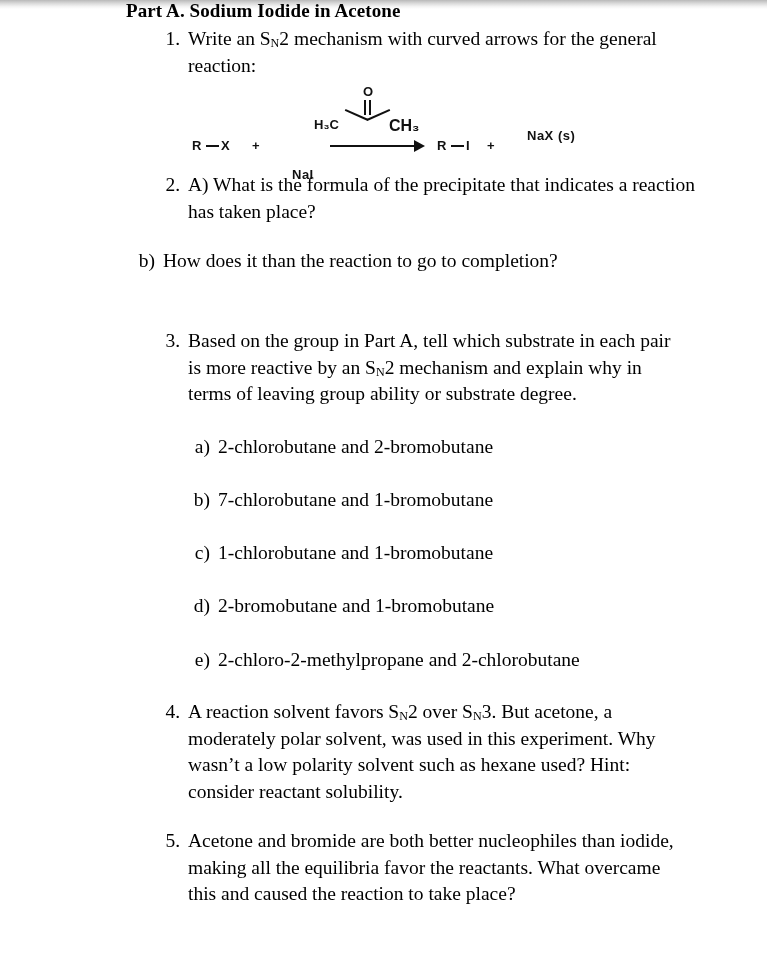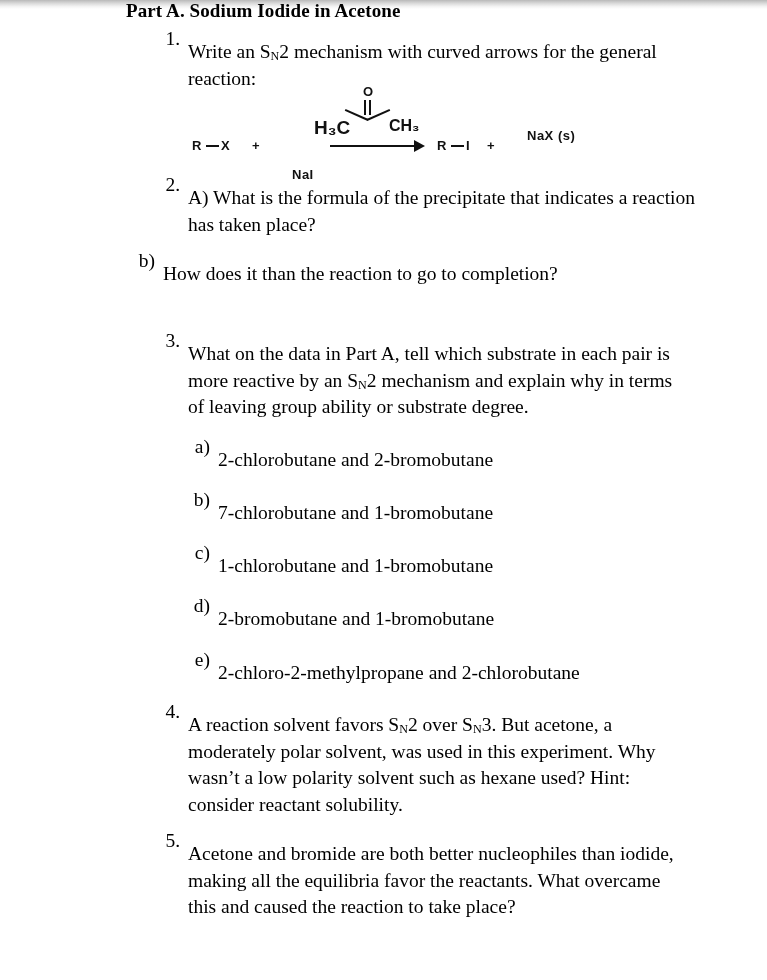--- a/index.html
+++ b/index.html
@@ -48,21 +48,20 @@
   .item .num {
     position: absolute;
     left: 0;
     top: 0;
     width: 22px;
     text-align: right;
   }
   .item .body {
     display: block;
     margin-left: 30px;
-    margin-top: 13px;
   }
 
   
   #q1   { left: 158px; top: 26px;  width: 520px; }
   #q2   { left: 158px; top: 172px; width: 540px; }
   #q2b  { left: 133px; top: 248px; width: 580px; }
   #q3   { left: 158px; top: 328px; width: 520px; }
   #q3a  { left: 188px; top: 434px; width: 520px; }
   #q3b  { left: 188px; top: 487px; width: 520px; }
   #q3c  { left: 188px; top: 540px; width: 520px; }
@@ -167,21 +166,21 @@
     top: 33px;
   }
   .ac-bondL { left: 29px; transform: rotate(24deg); transform-origin: right center; }
   .ac-bondR { left: 53px; transform: rotate(-24deg); transform-origin: left center; }
   .ac-left {
     position: absolute;
     left: 0px;
     top: 31px;
     font-family: "Liberation Sans", "DejaVu Sans", sans-serif;
     font-weight: bold;
-    font-size: 19px;
+    font-size: 13px;
     white-space: nowrap;
   }
   .ac-right {
     position: absolute;
     left: 75px;
     top: 31px;
     font-family: "Liberation Sans", "DejaVu Sans", sans-serif;
     font-weight: bold;
     font-size: 16px;
     white-space: nowrap;
@@ -233,21 +232,21 @@
     <span class="body">A) What is the formula of the precipitate that indicates a reaction has taken place?</span>
   </div>
 
   <div class="item" id="q2b">
     <span class="num">b)</span>
     <span class="body">How does it than the reaction to go to completion?</span>
   </div>
 
   <div class="item" id="q3">
     <span class="num">3.</span>
-    <span class="body"><span>What on the data in Part A, tell which substrate in each pair is more reactive by an S</span><sub>N</sub><span>2 mechanism and explain  why in terms of leaving group ability or substrate degree.</span></span>
+    <span class="body"><span>Based on the group in Part A, tell which substrate in each pair is more reactive by an S</span><sub>N</sub><span>2 mechanism and explain  why in terms of leaving group ability or substrate degree.</span></span>
   </div>
 
   <div class="item" id="q3a">
     <span class="num">a)</span>
     <span class="body">2-chlorobutane and 2-bromobutane</span>
   </div>
   <div class="item" id="q3b">
     <span class="num">b)</span>
     <span class="body">7-chlorobutane and 1-bromobutane</span>
   </div>

